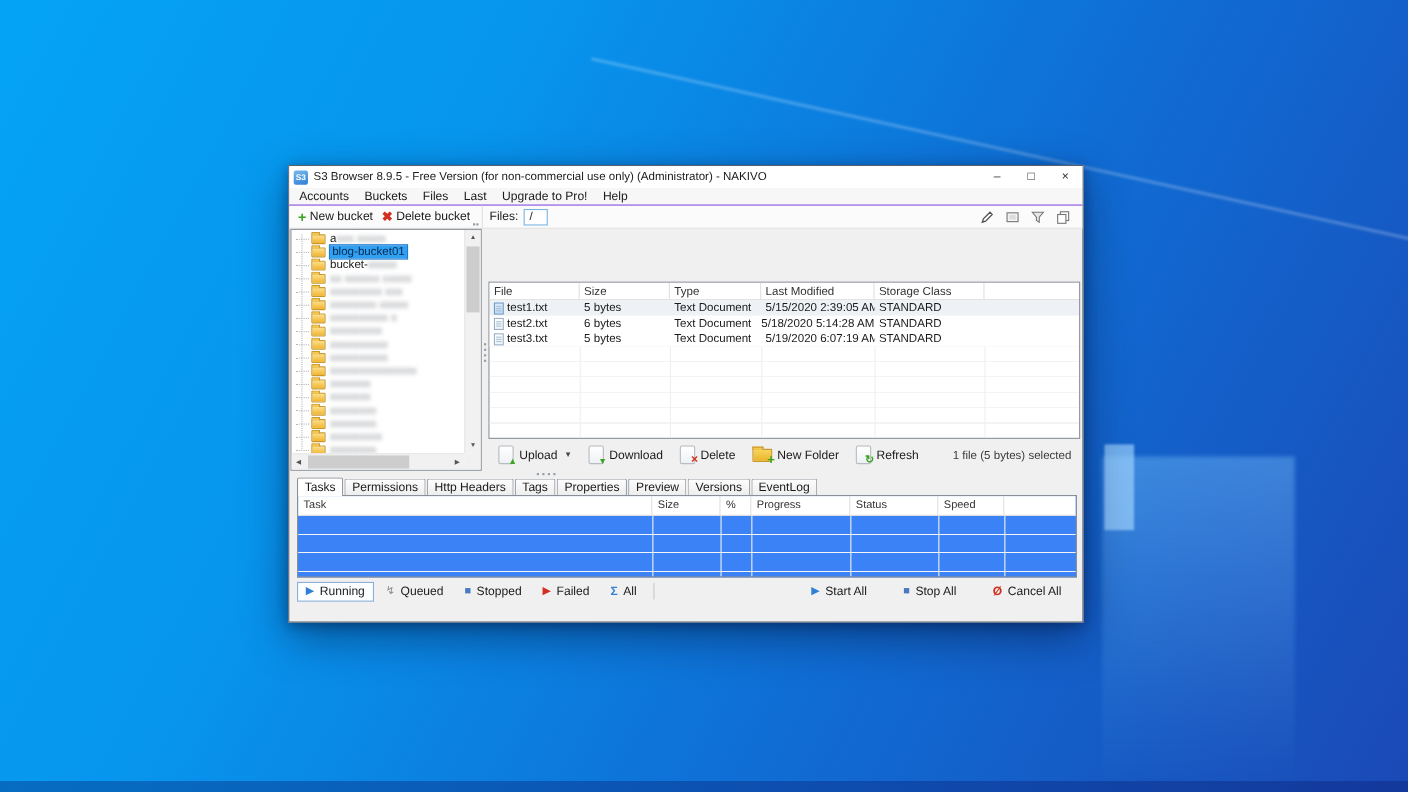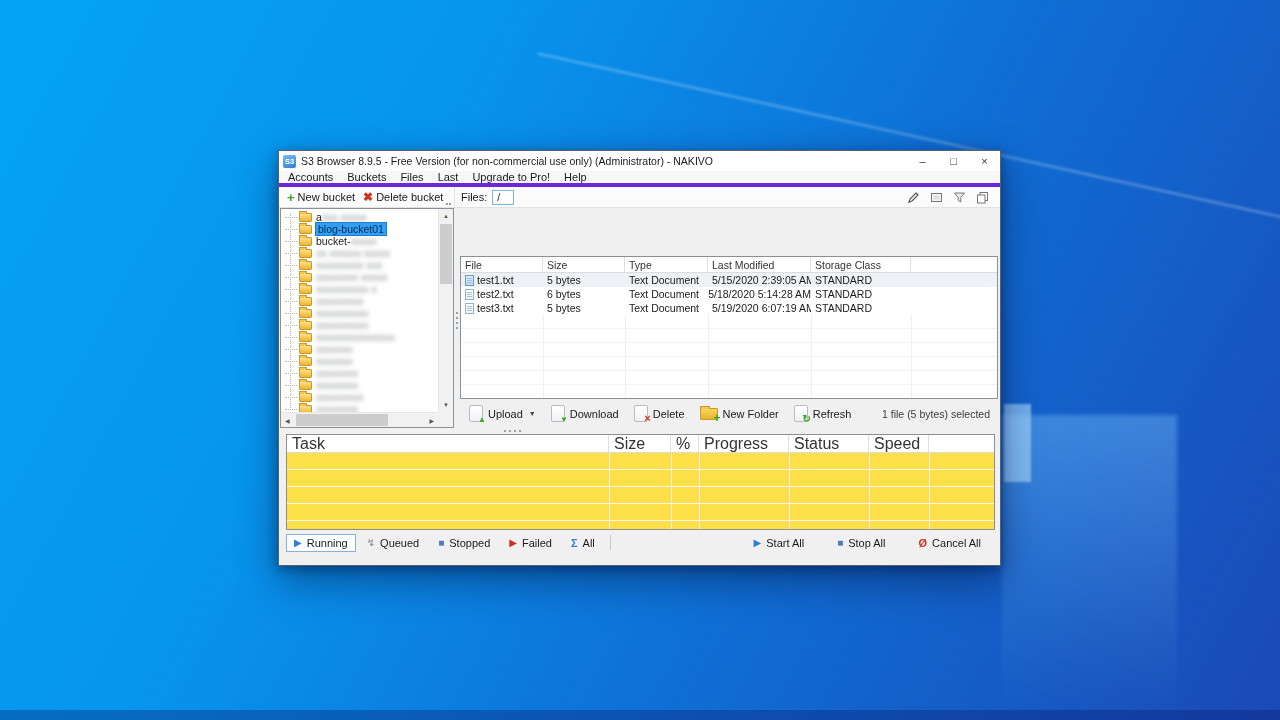--- a/index.html
+++ b/index.html
@@ -10,35 +10,35 @@
     background:linear-gradient(118deg,#04a3f5 0%,#0795ee 30%,#0f6fd6 62%,#1b49b6 100%); }
   .beam-diag { position:absolute; left:538px; top:52px; width:790px; height:3px;
     background:rgba(255,255,255,.22); transform:rotate(12.4deg); transform-origin:left top; filter:blur(1px); }
   .beam-right { position:absolute; left:1002px; top:415px; width:175px; height:305px;
     background:linear-gradient(180deg,rgba(130,200,255,.38),rgba(130,200,255,.08) 75%,transparent); filter:blur(2px); }
   .beam-patch { position:absolute; left:1004px; top:404px; width:27px; height:78px;
     background:rgba(165,215,255,.65); filter:blur(1px); }
   .desk-bottom { position:absolute; left:0; bottom:0; width:100%; height:10px; background:rgba(8,25,110,.35); }
 
   
-  .window { position:absolute; left:278px; top:150px; width:723px; height:416px;
+  .window { position:absolute; left:262px; top:150px; width:723px; height:416px;
     background:#f0f0f0; border:1px solid #56606e; display:flex; flex-direction:column;
     box-shadow:0 14px 38px rgba(0,10,45,.45), 0 3px 10px rgba(0,10,45,.35); font-size:11px; color:#1a1a1a; }
 
   .titlebar { height:20px; background:#fff; display:flex; align-items:center; padding-left:4px; flex:none; }
   .app-icon { width:13px; height:13px; flex:none; border-radius:2px; margin-right:5px;
     background:linear-gradient(160deg,#79b9ec,#2f7fd6); color:#fff; font-size:7.5px; font-weight:bold;
     display:flex; align-items:center; justify-content:center; }
   .title-text { font-size:10.5px; white-space:nowrap; overflow:hidden; }
   .win-controls { margin-left:auto; display:flex; height:100%; flex:none; }
   .win-btn { width:31px; height:100%; display:flex; align-items:center; justify-content:center;
     font-size:11px; color:#333; }
 
   .menubar { height:16px; background:#f7f7f7; display:flex; align-items:center; padding-left:2px;
-    border-bottom:4px solid #6d28d9; flex:none; }
+    border-bottom:1px solid #6d28d9; flex:none; }
   .menu-item { padding:0 7px; white-space:nowrap; }
 
   .toolbar { height:21px; background:#fbfbfb; border-bottom:1px solid #e2e2e2; display:flex; align-items:stretch; flex:none; }
   .tb-left { width:176px; flex:none; display:flex; align-items:center; padding-left:4px; border-right:1px solid #e2e2e2; position:relative; }
   .tb-btn { display:flex; align-items:center; gap:3px; padding:0 4px; white-space:nowrap; }
   .ic-plus { color:#3aa421; font-weight:bold; font-size:13px; line-height:1; }
   .ic-x { color:#d12f1f; font-weight:bold; font-size:12px; line-height:1; }
   .tb-grip { position:absolute; right:2px; bottom:2px; width:6px; display:flex; gap:1px; }
   .tb-grip i { width:2px; height:2px; background:#9a9a9a; }
   .tb-path { flex:1; display:flex; align-items:center; gap:5px; padding-left:6px; }
@@ -111,22 +111,22 @@
   .gap-strip { height:6px; flex:none; display:flex; align-items:center; padding-left:225px; }
   .grip-dots-h { width:2px; height:2px; background:#9aa0a8; box-shadow:5px 0 0 #9aa0a8, 10px 0 0 #9aa0a8, 15px 0 0 #9aa0a8; }
 
   .tabs-row { height:16px; flex:none; display:flex; align-items:flex-end; padding-left:7px; position:relative; z-index:3; }
   .tab { height:15px; display:flex; align-items:center; padding:0 6px; margin-right:1px;
     border:1px solid #9aa0a8; border-bottom:none; border-radius:2px 2px 0 0;
     background:linear-gradient(#fdfdfd,#eeeeee); white-space:nowrap; }
   .tab.active { background:#fff; height:16px; border-color:#8a9097; position:relative; }
   .tab.active::after { content:""; position:absolute; left:0; right:0; bottom:-1px; height:2px; background:#fff; }
 
-  .task-panel { height:96px; flex:none; margin:0 5px 0 7px; border:1px solid #8a9097; background:#fde047;
-    position:relative; overflow:hidden; font-size:16px; }
+  .task-panel { height:75px; flex:none; margin:0 5px 0 7px; border:1px solid #8a9097; background:#3b82f6;
+    position:relative; overflow:hidden; font-size:10px; }
   .t-header { display:flex; height:18px; border-bottom:1px solid #dcdcdc; background:#fff; position:relative; z-index:2; }
   .t-hcell { border-right:1px solid #e0e0e0; padding:0 5px; display:flex; align-items:center; color:#333; flex:none; }
   .t-grid { position:absolute; left:0; right:0; top:18px; bottom:0;
     background:repeating-linear-gradient(to bottom, transparent 0 16px, #f5f5f5 16px 17px); }
   .t-vline { position:absolute; top:18px; bottom:0; width:1px; background:#f0f0f0; }
 
   .bottombar { height:23px; flex:none; margin:1px 5px 0 7px; display:flex; align-items:center; }
   .flt { display:flex; align-items:center; gap:5px; padding:2px 7px; margin-right:3px; white-space:nowrap; border:1px solid transparent; }
   .flt.active { border:1px solid #8ab0d8; background:#fcfdfe; }
   .bb-sep { width:1px; height:15px; background:#c9c9c9; margin:0 4px; }
@@ -420,20 +420,30 @@
             </span>
             <span class="ft-status">1 file (5 bytes) selected</span>
           </div>
       </div>
     </div>
 
     <div class="gap-strip">
       <span class="grip-dots-h"></span>
     </div>
 
+    <div class="tabs-row" id="tabs-row">
+        <span class="tab active">Tasks</span>
+        <span class="tab">Permissions</span>
+        <span class="tab">Http Headers</span>
+        <span class="tab">Tags</span>
+        <span class="tab">Properties</span>
+        <span class="tab">Preview</span>
+        <span class="tab">Versions</span>
+        <span class="tab">EventLog</span>
+      </div>
 
     <div class="task-panel">
       <div class="t-header" id="task-header">
           <span class="t-hcell" style="width: 322px;">Task</span>
           <span class="t-hcell" style="width: 62px;">Size</span>
           <span class="t-hcell" style="width: 28px;">%</span>
           <span class="t-hcell" style="width: 90px;">Progress</span>
           <span class="t-hcell" style="width: 80px;">Status</span>
           <span class="t-hcell" style="width: 60px;">Speed</span>
         </div>

